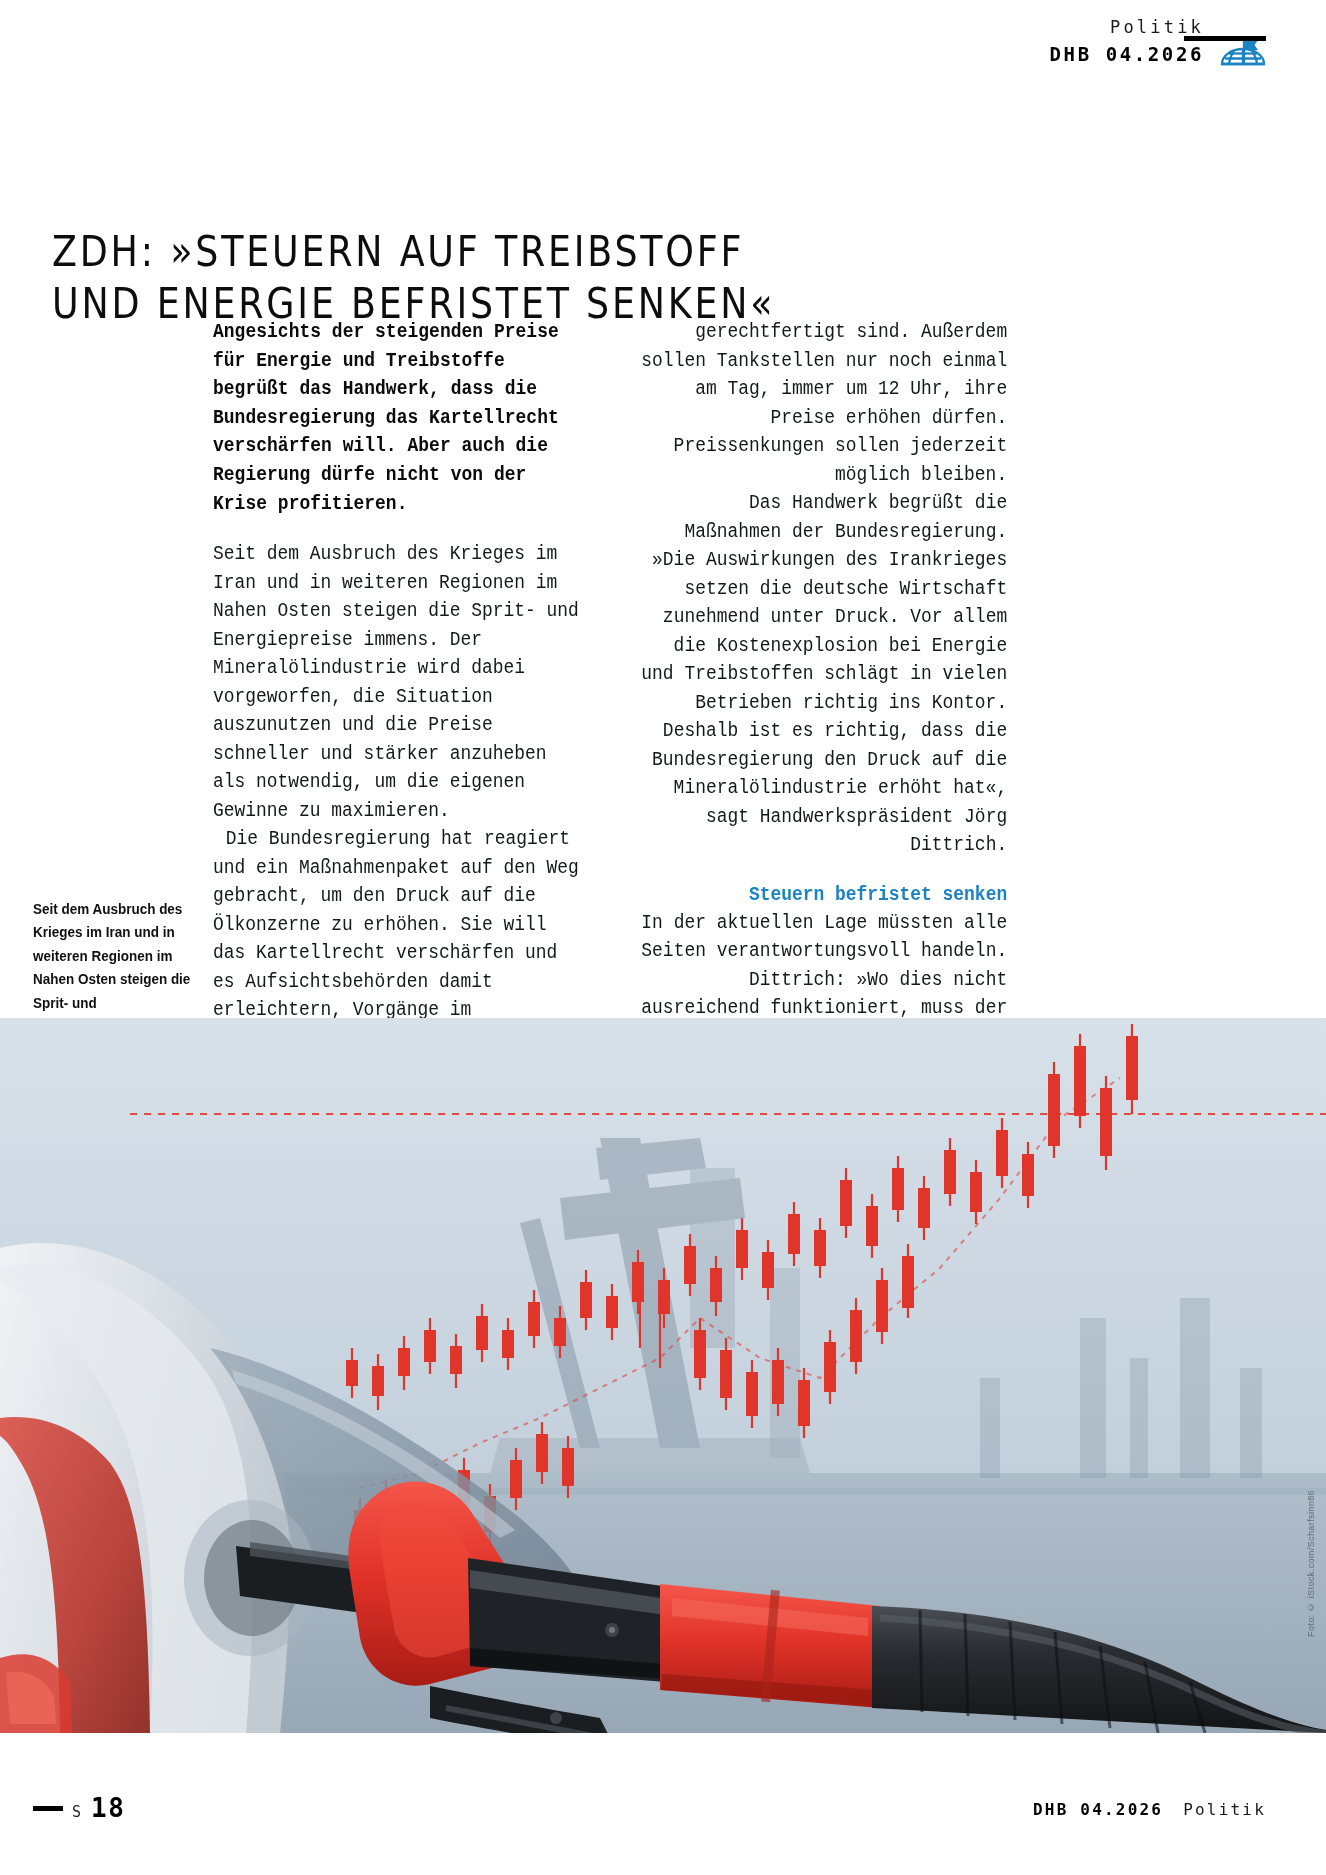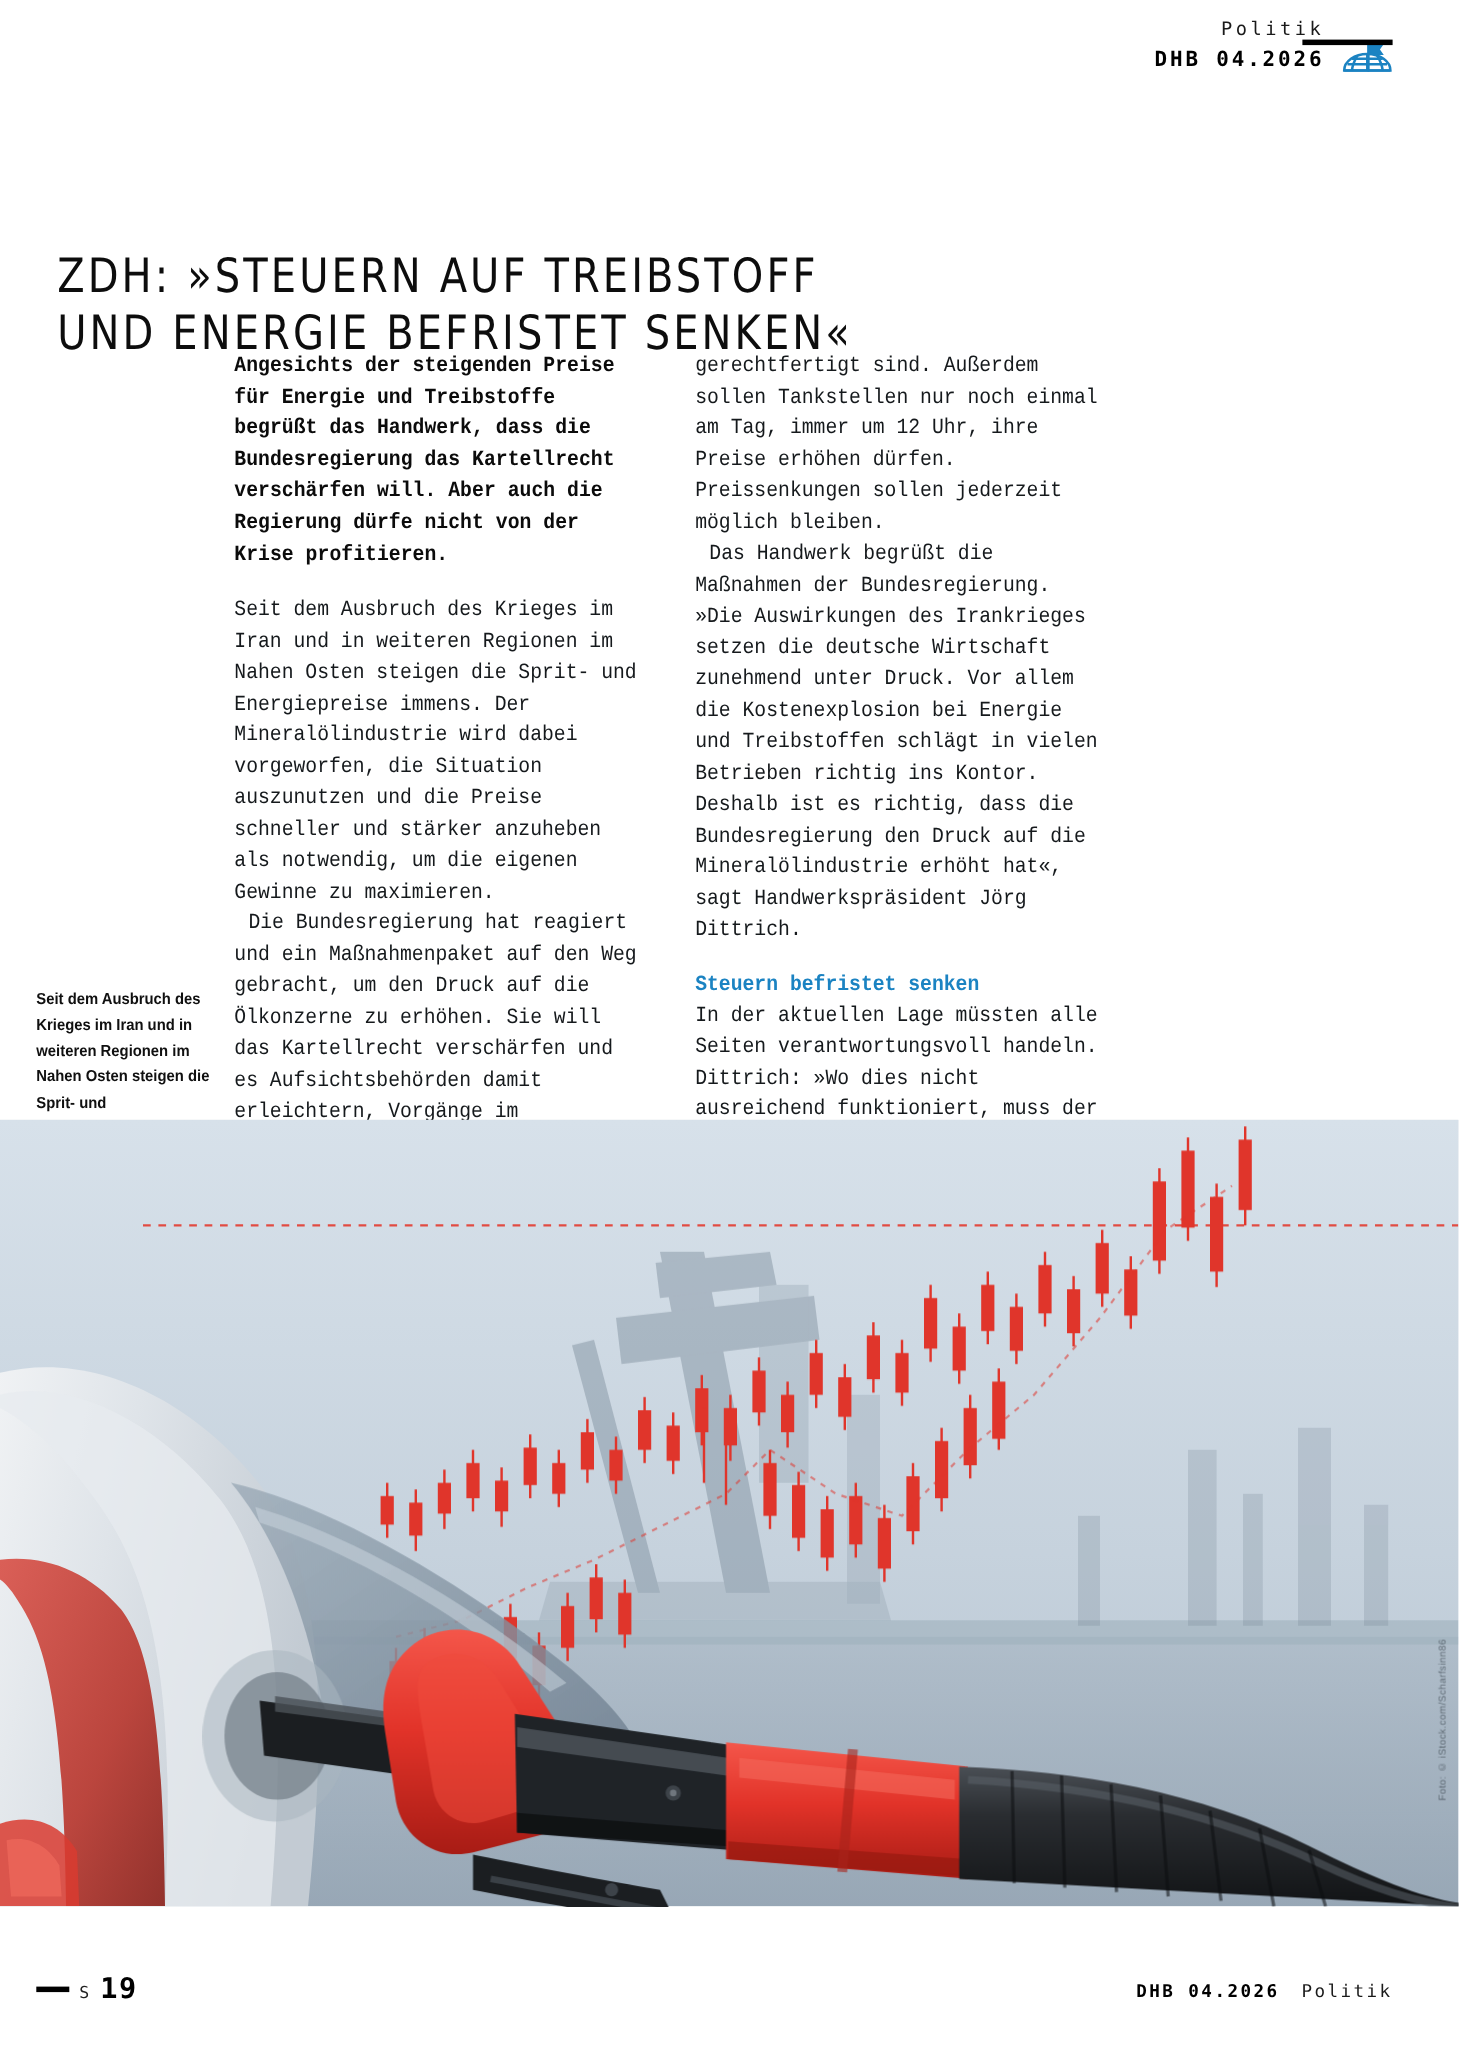--- a/index.html
+++ b/index.html
@@ -60,21 +60,21 @@
   }
 
   
   .col{
     position:absolute; top:318px;
     font-family:Liberation Mono, monospace;
     font-size:19.6px; line-height:1.455;
     color:#15191c;
   }
   .col-left { left:213px; width:408px; }
-  .col-right{ left:632px; width:410px; }
+  .col-right{ left:632px; width:410px;text-align:right; }
   .col p{ margin:0; transform:scaleX(0.915); transform-origin:left top; }
   .col p.indent{ text-indent:14px; }
   .col p + p { margin-top:0; }
   .lead{
     font-weight:700; font-size:19.6px; line-height:1.46; color:#0b0b0b;
     letter-spacing:0.05px;
   }
   .gap { height:22px; }
   .subhead{
     color:#1b83c2; font-weight:700; font-size:19.6px; line-height:1.4;
@@ -400,19 +400,19 @@
       <circle cx="556" cy="700" r="6" fill="#3d4349"></circle>
     </g>
   </svg>
   <figcaption class="photo-credit">Foto: © iStock.com/Scharfsinn86</figcaption>
 </figure>
 
 <div class="footer">
   <div class="foot-rule"></div>
   <div class="foot-left">
     <span class="foot-s">S</span>
-    <span class="foot-num">19</span>
+    <span class="foot-num">18</span>
   </div>
   <div class="foot-right">
     <span class="foot-issue">DHB 04.2026</span>
     <span class="foot-sec">Politik</span>
   </div>
 </div>
 
 </body></html>

